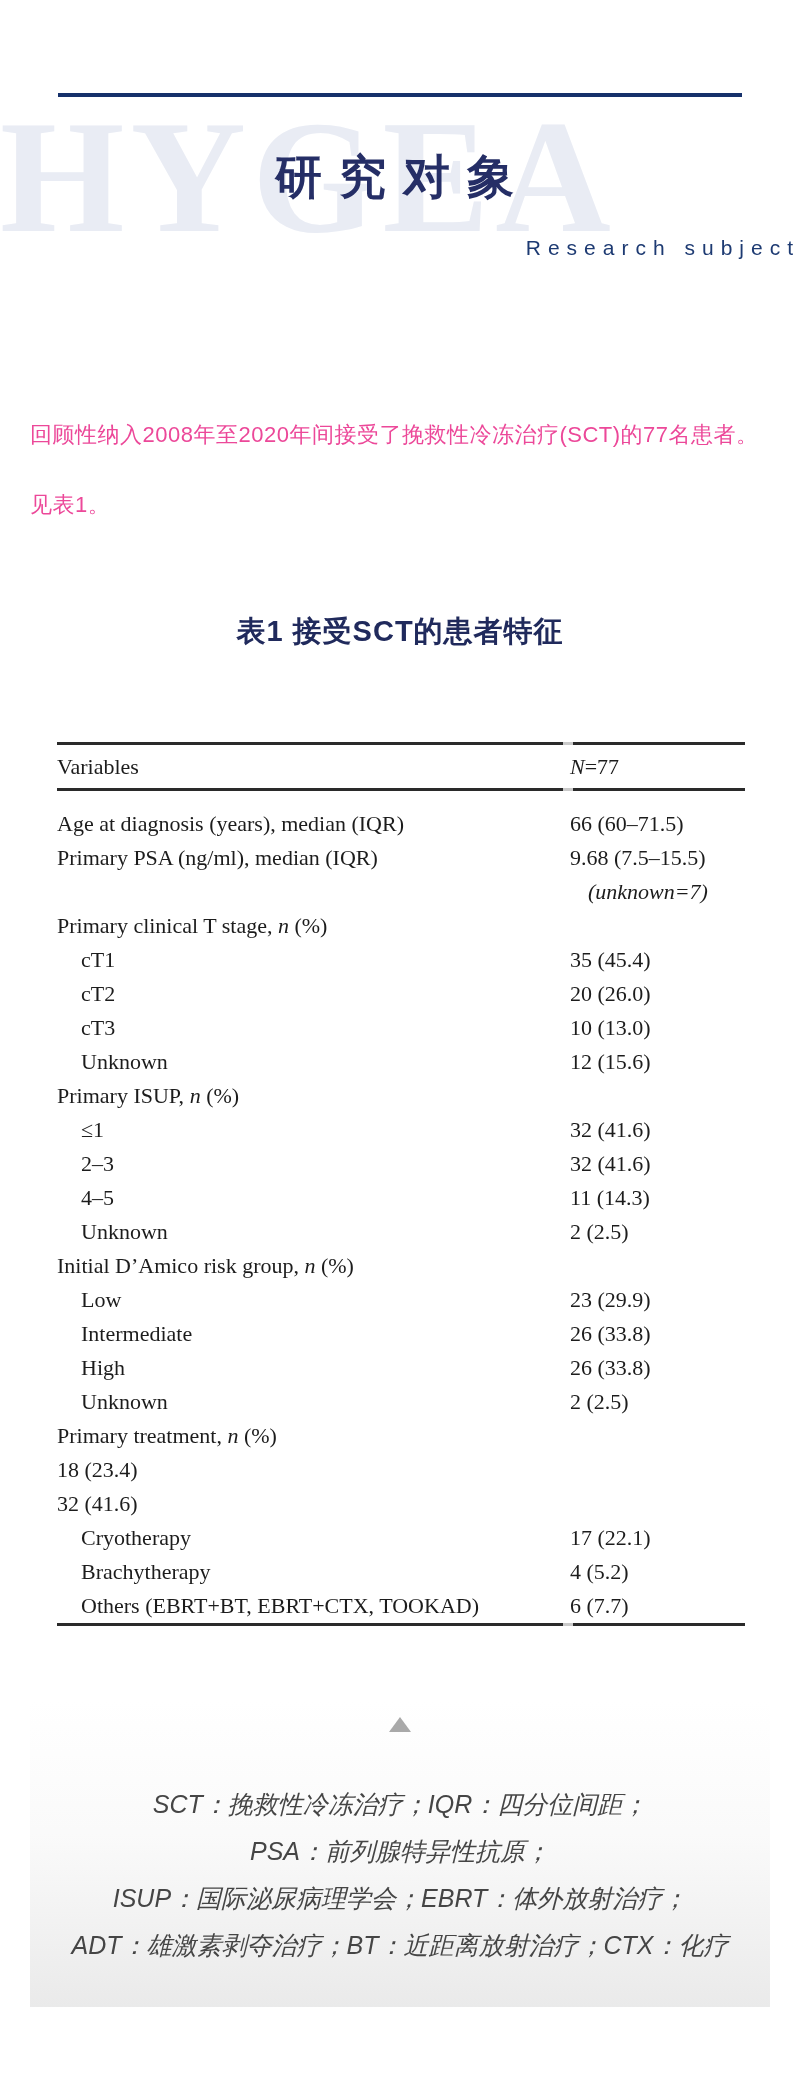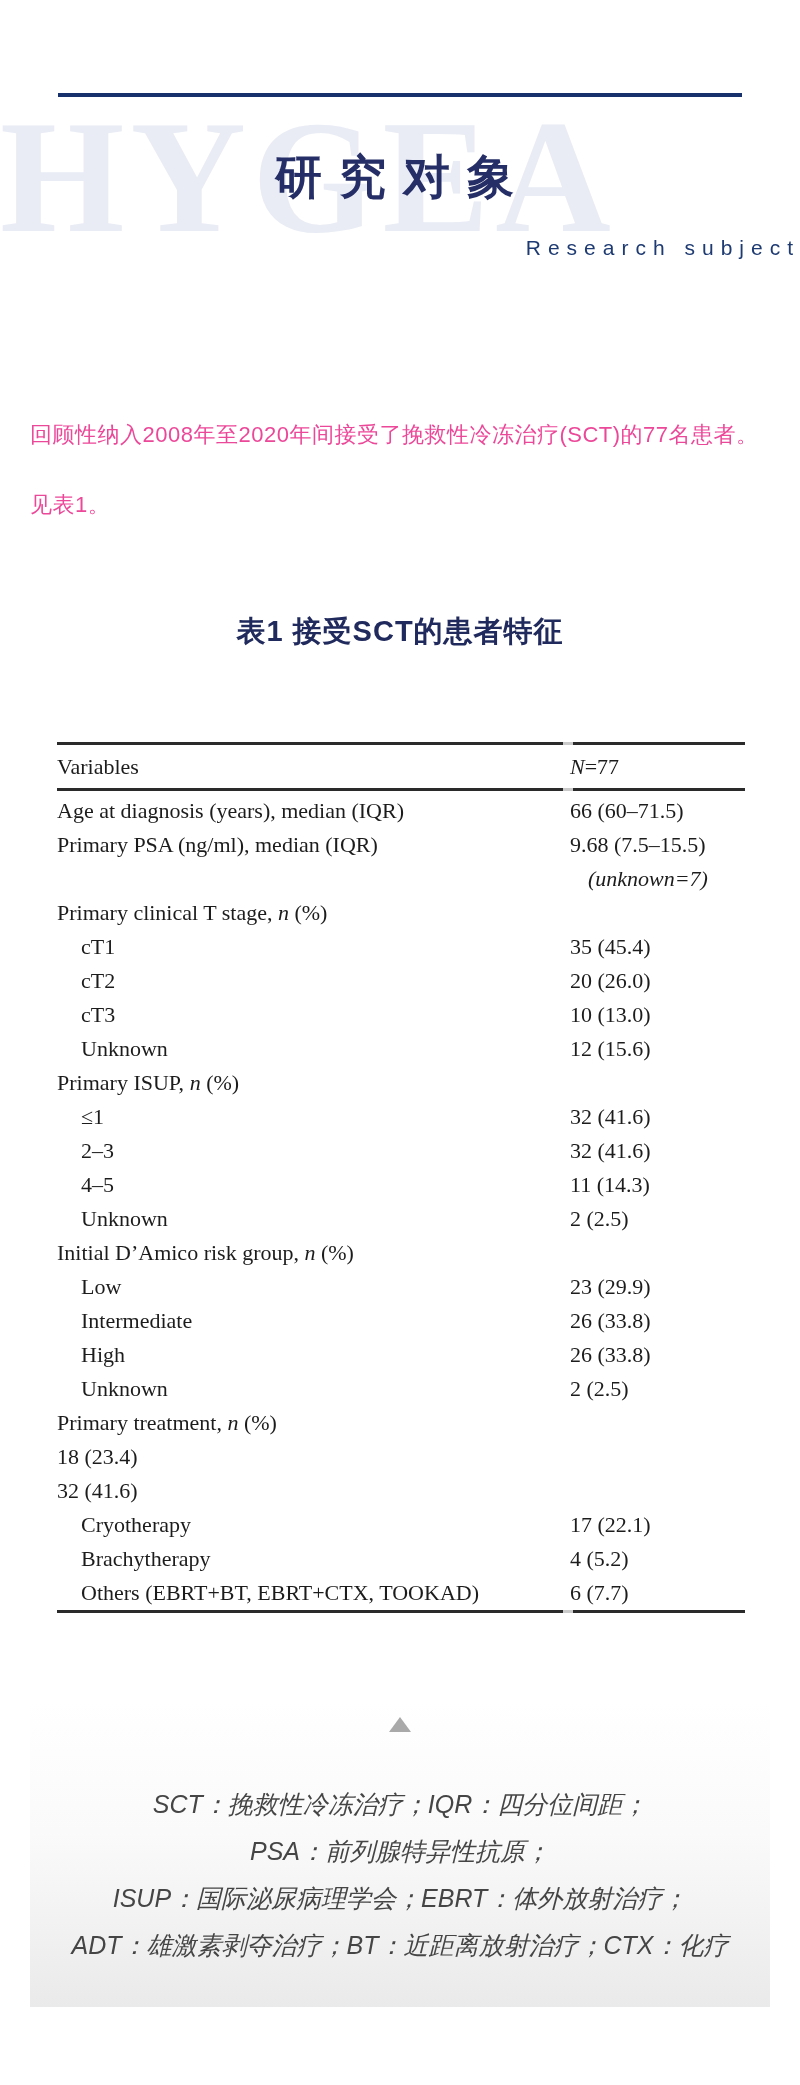--- a/index.html
+++ b/index.html
@@ -65,21 +65,21 @@
   .rule{
     height:3px;
     background:linear-gradient(to right,
       #2a2a2a 0,#2a2a2a 506px,
       rgba(42,42,42,0.25) 506px,rgba(42,42,42,0.25) 516px,
       #2a2a2a 516px,#2a2a2a 100%);
   }
   .t-header{display:flex;align-items:center;height:43px;}
   .t-header .col-label{flex:0 0 513px;}
   .t-header .col-value{flex:1;}
-  .t-rows{padding-top:3px;}
+  .t-rows{padding-top:16px;}
   .t-row{display:flex;align-items:flex-start;line-height:34px;min-height:34px;}
   .t-row .label{flex:0 0 513px;box-sizing:border-box;}
   .t-row.indent .label{padding-left:24px;}
   .t-row .value{flex:1;}
   .value2{display:block;padding-left:18px;font-style:italic;}
   .journal-table i{font-style:italic;}
 
   
   .fade-panel{
     position:absolute;left:30px;top:1700px;width:740px;height:307px;

